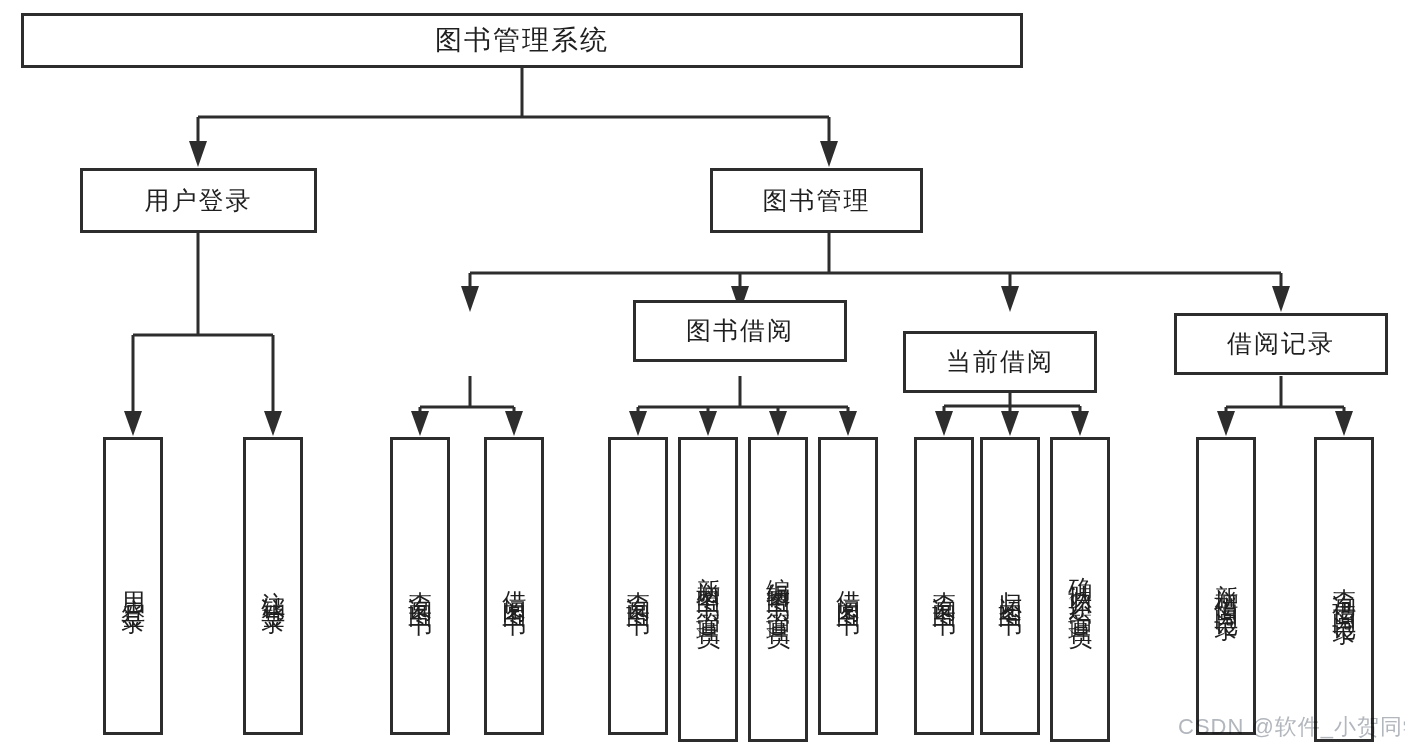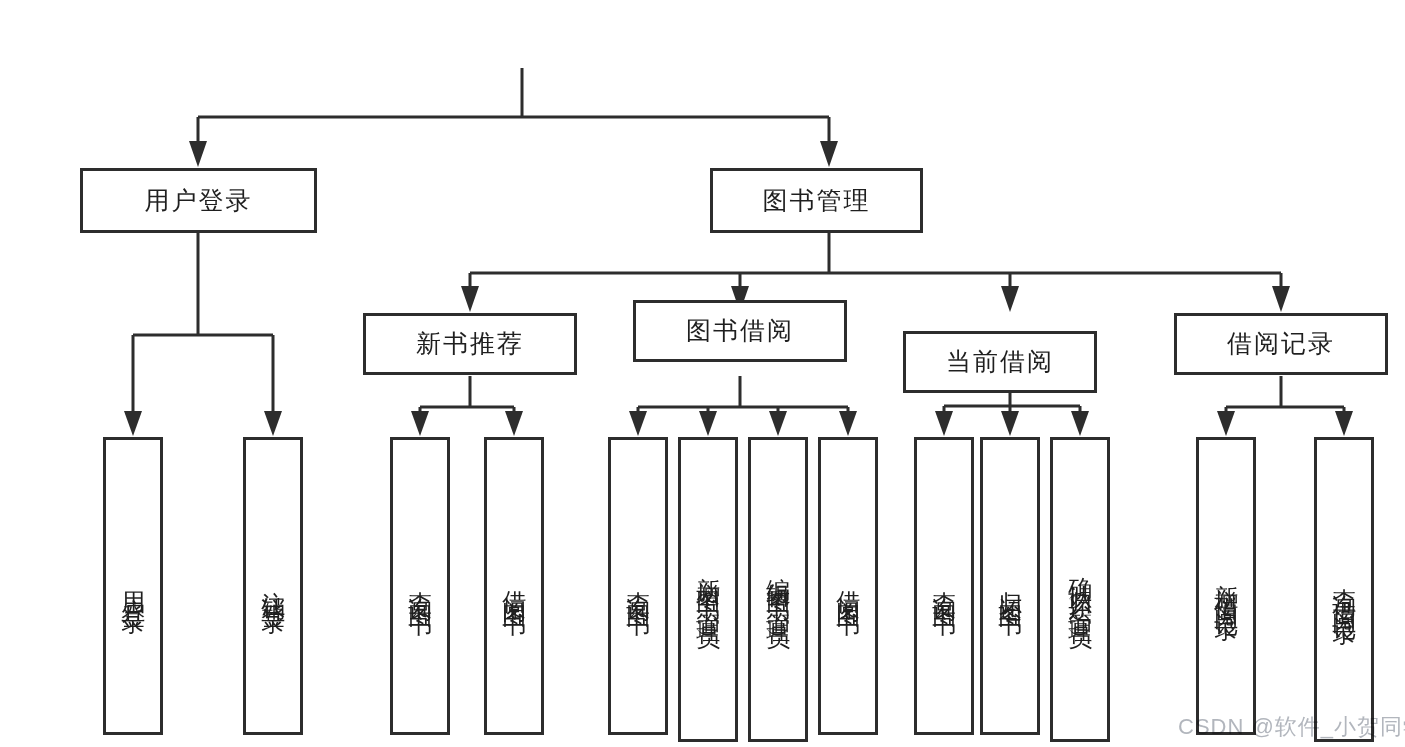--- a/index.html
+++ b/index.html
@@ -56,25 +56,25 @@
       <path d="M769 411 h18 L778 436 Z"></path>
       <path d="M839 411 h18 L848 436 Z"></path>
       <path d="M935 411 h18 L944 436 Z"></path>
       <path d="M1001 411 h18 L1010 436 Z"></path>
       <path d="M1071 411 h18 L1080 436 Z"></path>
       <path d="M1217 411 h18 L1226 436 Z"></path>
       <path d="M1335 411 h18 L1344 436 Z"></path>
     </g>
   </svg>
 
+  <div class="box hbox title" style="left:21px;top:13px;width:1002px;height:55px;">图书管理系统</div>
 
   <div class="box hbox" style="left:80px;top:168px;width:237px;height:65px;">用户登录</div>
   <div class="box hbox" style="left:710px;top:168px;width:213px;height:65px;">图书管理</div>
 
-  <div class="box hbox" style="left:363px;top:313px;width:214px;height:62px;">新书推荐</div>
   <div class="box hbox" style="left:633px;top:300px;width:214px;height:62px;">图书借阅</div>
   <div class="box hbox" style="left:903px;top:331px;width:194px;height:62px;">当前借阅</div>
   <div class="box hbox" style="left:1174px;top:313px;width:214px;height:62px;">借阅记录</div>
 
   <div class="box vbox" style="left:103px;top:437px;width:60px;height:298px;">用户登录</div>
   <div class="box vbox" style="left:243px;top:437px;width:60px;height:298px;">注销登录</div>
 
   <div class="box vbox" style="left:390px;top:437px;width:60px;height:298px;">查询图书</div>
   <div class="box vbox" style="left:484px;top:437px;width:60px;height:298px;">借阅图书</div>
 

